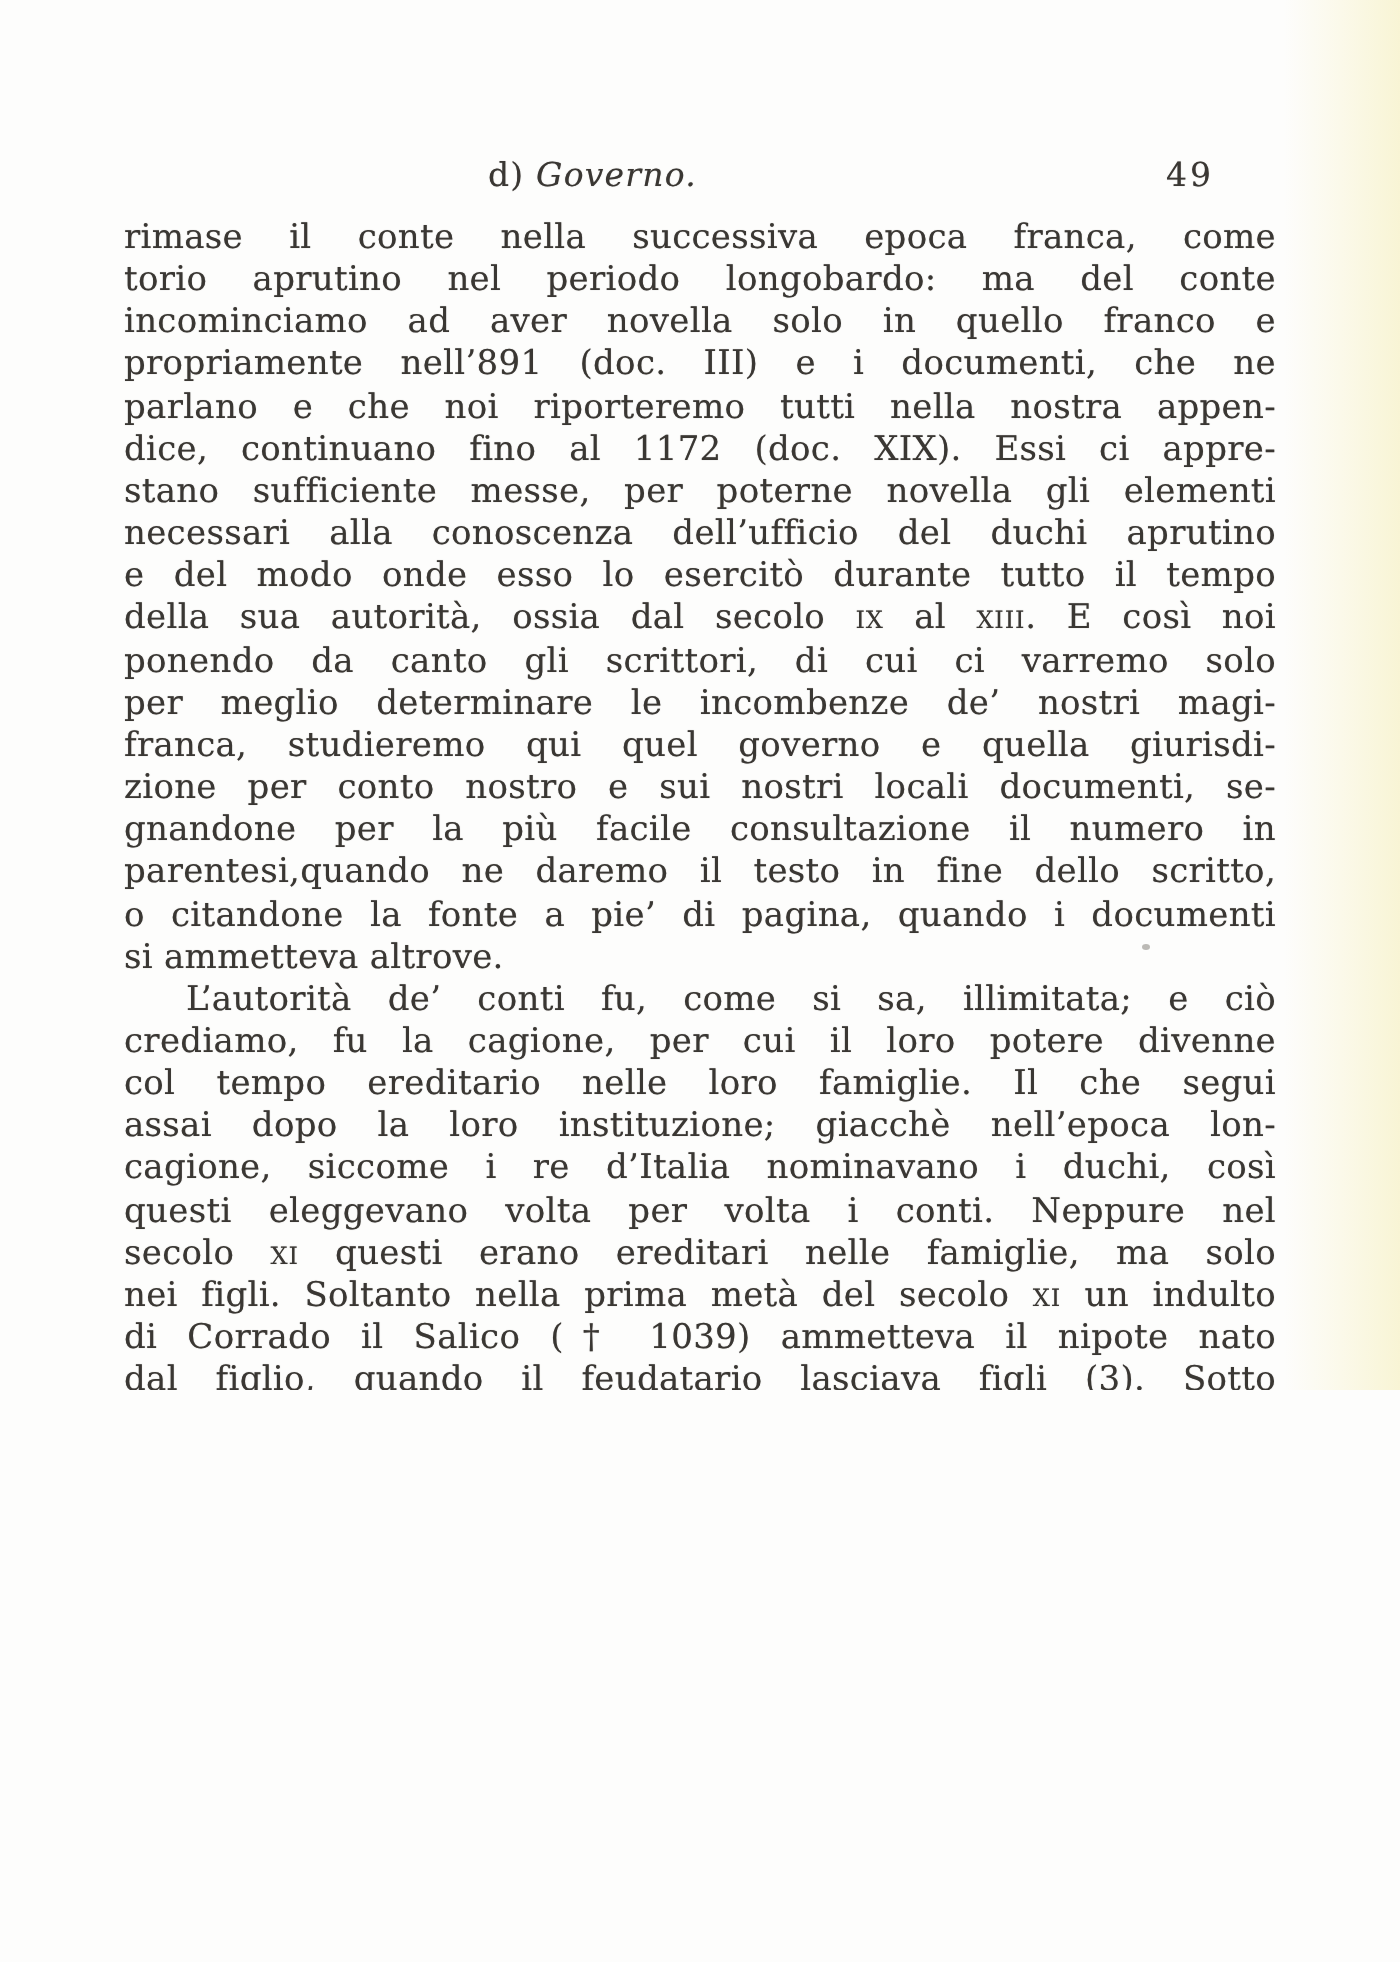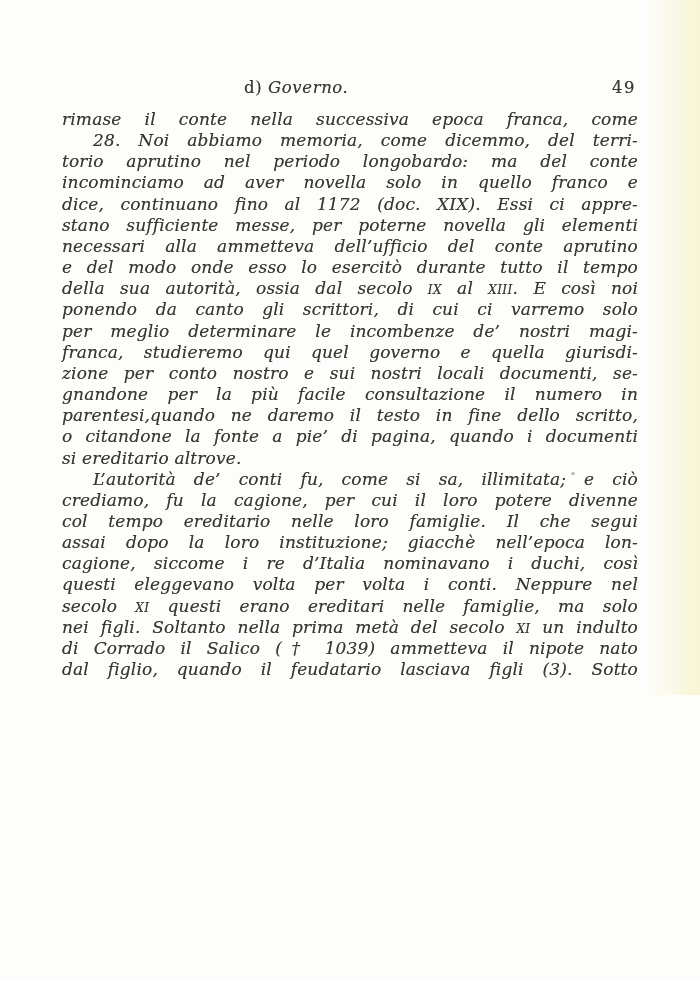--- a/index.html
+++ b/index.html
@@ -32,30 +32,28 @@
     left: 244px; top: 78px;
     font-size: 16.5px;
     letter-spacing: 0.6px;
     white-space: nowrap;
   }
   .page-number {
     position: absolute;
     left: 583px; top: 78px;
     font-size: 16.5px;
     letter-spacing: 1.5px;
-    margin-left: 29px;
   }
   .body-text {
     position: absolute;
     left: 62px; top: 109px;
     width: 576px;
     font-size: 17px;
     line-height: 21.15px;
     letter-spacing: 0.15px;
-    font-style: italic;
   }
   .line {
     text-align: justify;
     text-align-last: justify;
   }
   .line.indent { text-indent: 31px; }
   .line.no-just { text-align-last: left; }
   .sc { font-variant: small-caps; letter-spacing: 0.4px; }
   em { font-style: italic; }
   .footnotes {
@@ -104,36 +102,37 @@
 
   <div class="header-label">d) <em>Governo.</em></div>
 
   <div class="page-number">49</div>
 
   <div class="body-text">
       <div>
         <div class="line">rimase il conte nella successiva epoca franca, come</div>
       </div>
       <div>
-        <div class="line indent">28. Noi abbiamo memoria, come dicemmo, del terri-</div>
         <div class="line">torio aprutino nel periodo longobardo: ma del conte</div>
         <div class="line">incominciamo ad aver novella solo in quello franco e</div>
+        <div class="line">propriamente nell’891 (doc. III) e i documenti, che ne</div>
+        <div class="line">parlano e che noi riporteremo tutti nella nostra appen-</div>
         <div class="line">dice, continuano fino al 1172 (doc. XIX). Essi ci appre-</div>
         <div class="line">stano sufficiente messe, per poterne novella gli elementi</div>
-        <div class="line">necessari alla ammetteva dell’ufficio del conte aprutino</div>
+        <div class="line">necessari alla conoscenza dell’ufficio del duchi aprutino</div>
         <div class="line">e del modo onde esso lo esercitò durante tutto il tempo</div>
         <div class="line">della sua autorità, ossia dal secolo <span class="sc">ix</span> al <span class="sc">xiii</span>. E così noi</div>
         <div class="line">ponendo da canto gli scrittori, di cui ci varremo solo</div>
         <div class="line">per meglio determinare le incombenze de’ nostri magi-</div>
         <div class="line">franca, studieremo qui quel governo e quella giurisdi-</div>
         <div class="line">zione per conto nostro e sui nostri locali documenti, se-</div>
         <div class="line">gnandone per la più facile consultazione il numero in</div>
         <div class="line">parentesi,quando ne daremo il testo in fine dello scritto,</div>
         <div class="line">o citandone la fonte a pie’ di pagina, quando i documenti</div>
-        <div class="line no-just">si ereditario altrove.</div>
+        <div class="line no-just">si ammetteva altrove.</div>
       </div>
       <div>
         <div class="line indent">L’autorità de’ conti fu, come si sa, illimitata; e ciò</div>
         <div class="line">crediamo, fu la cagione, per cui il loro potere divenne</div>
         <div class="line">col tempo ereditario nelle loro famiglie. Il che segui</div>
         <div class="line">assai dopo la loro instituzione; giacchè nell’epoca lon-</div>
         <div class="line">cagione, siccome i re d’Italia nominavano i duchi, così</div>
         <div class="line">questi eleggevano volta per volta i conti. Neppure nel</div>
         <div class="line">secolo <span class="sc">xi</span> questi erano ereditari nelle famiglie, ma solo</div>
         <div class="line">nei figli. Soltanto nella prima metà del secolo <span class="sc">xi</span> un indulto</div>

